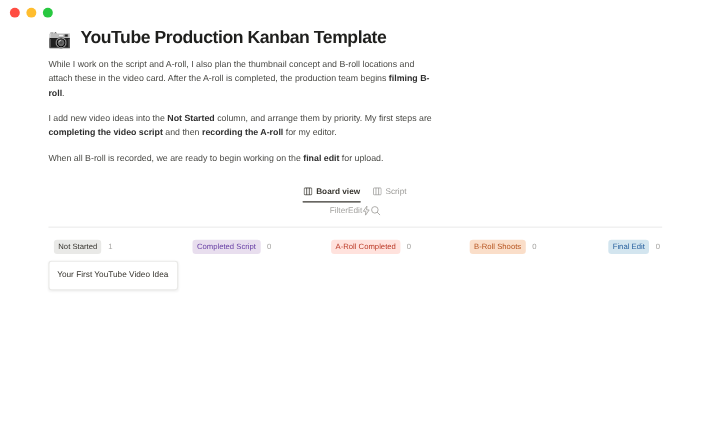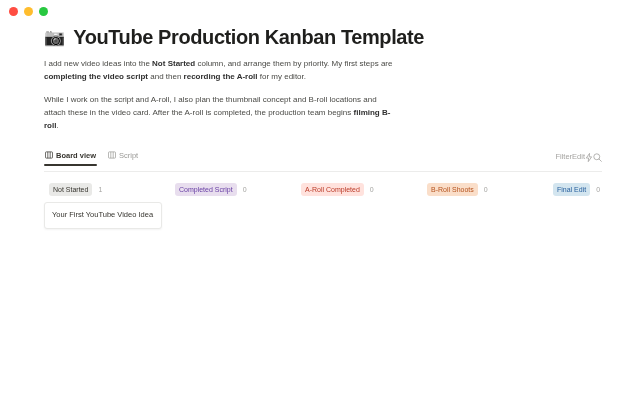--- a/index.html
+++ b/index.html
@@ -44,45 +44,46 @@
     gap: 8px;
     margin-top: 4px;
     margin-bottom: 9px;
   }
   .title-emoji {
     font-size: 17px;
     line-height: 1;
     filter: grayscale(100%);
   }
   .page-title {
-    font-size: 20px;
+    font-size: 16px;
     font-weight: bold;
     letter-spacing: -0.4px;
     color: #1f1f1d;
     line-height: 1.15;
   }
 
   .para {
     font-size: 8px;
     line-height: 1.62;
     color: #4a4a46;
     margin: 0 0 10px 0;
     max-width: 352px;
   }
   .para:last-of-type { margin-bottom: 0; }
   .para b { font-weight: bold; color: #303030; }
 
   
   .toolbar {
     margin-top: 15px;
     display: flex;
-    align-items: flex-start;
+    align-items: center;
     justify-content: space-between;
     border-bottom: 1px solid #ececeb;
     padding-bottom: 0;
+    flex-direction: column;
   }
   .tabs {
     display: flex;
     align-items: center;
     gap: 10px;
   }
   .tab {
     display: flex;
     align-items: center;
     gap: 3px;
@@ -180,22 +181,23 @@
 </div>
 
 <div class="page">
 
   <div class="title-row">
     <span class="title-emoji">📷</span>
     <span class="page-title">YouTube Production Kanban Template</span>
   </div>
 
   <div id="paragraphs">
+      <p class="para"><span>While I work on the script and A-roll, I also plan the thumbnail concept and B-roll locations and attach these in the video card. After the A-roll is completed, the production team begins </span><b>filming B-roll</b><span>.</span></p>
       <p class="para"><span>I add new video ideas into the </span><b>Not Started</b><span> column, and arrange them by priority. My first steps are </span><b>completing the video script</b><span> and then </span><b>recording the A-roll</b><span> for my editor.</span></p>
-      <p class="para"><span>While I work on the script and A-roll, I also plan the thumbnail concept and B-roll locations and attach these in the video card. After the A-roll is completed, the production team begins </span><b>filming B-roll</b><span>.</span></p>
+      <p class="para"><span>When all B-roll is recorded, we are ready to begin working on the </span><b>final edit</b><span> for upload.</span></p>
     </div>
 
   <div class="toolbar">
     <div class="tabs" id="tabs">
         <div class="tab active">
           <span style="display: block;">
             <svg class="tab-icon" width="8" height="8" viewBox="0 0 10 10" fill="none">
               <rect x="0.6" y="1.1" width="8.8" height="7.8" rx="1" stroke="currentColor" stroke-width="0.9"></rect>
               <line x1="3.5" y1="1.1" x2="3.5" y2="8.9" stroke="currentColor" stroke-width="0.9"></line>
               <line x1="6.5" y1="1.1" x2="6.5" y2="8.9" stroke="currentColor" stroke-width="0.9"></line>

